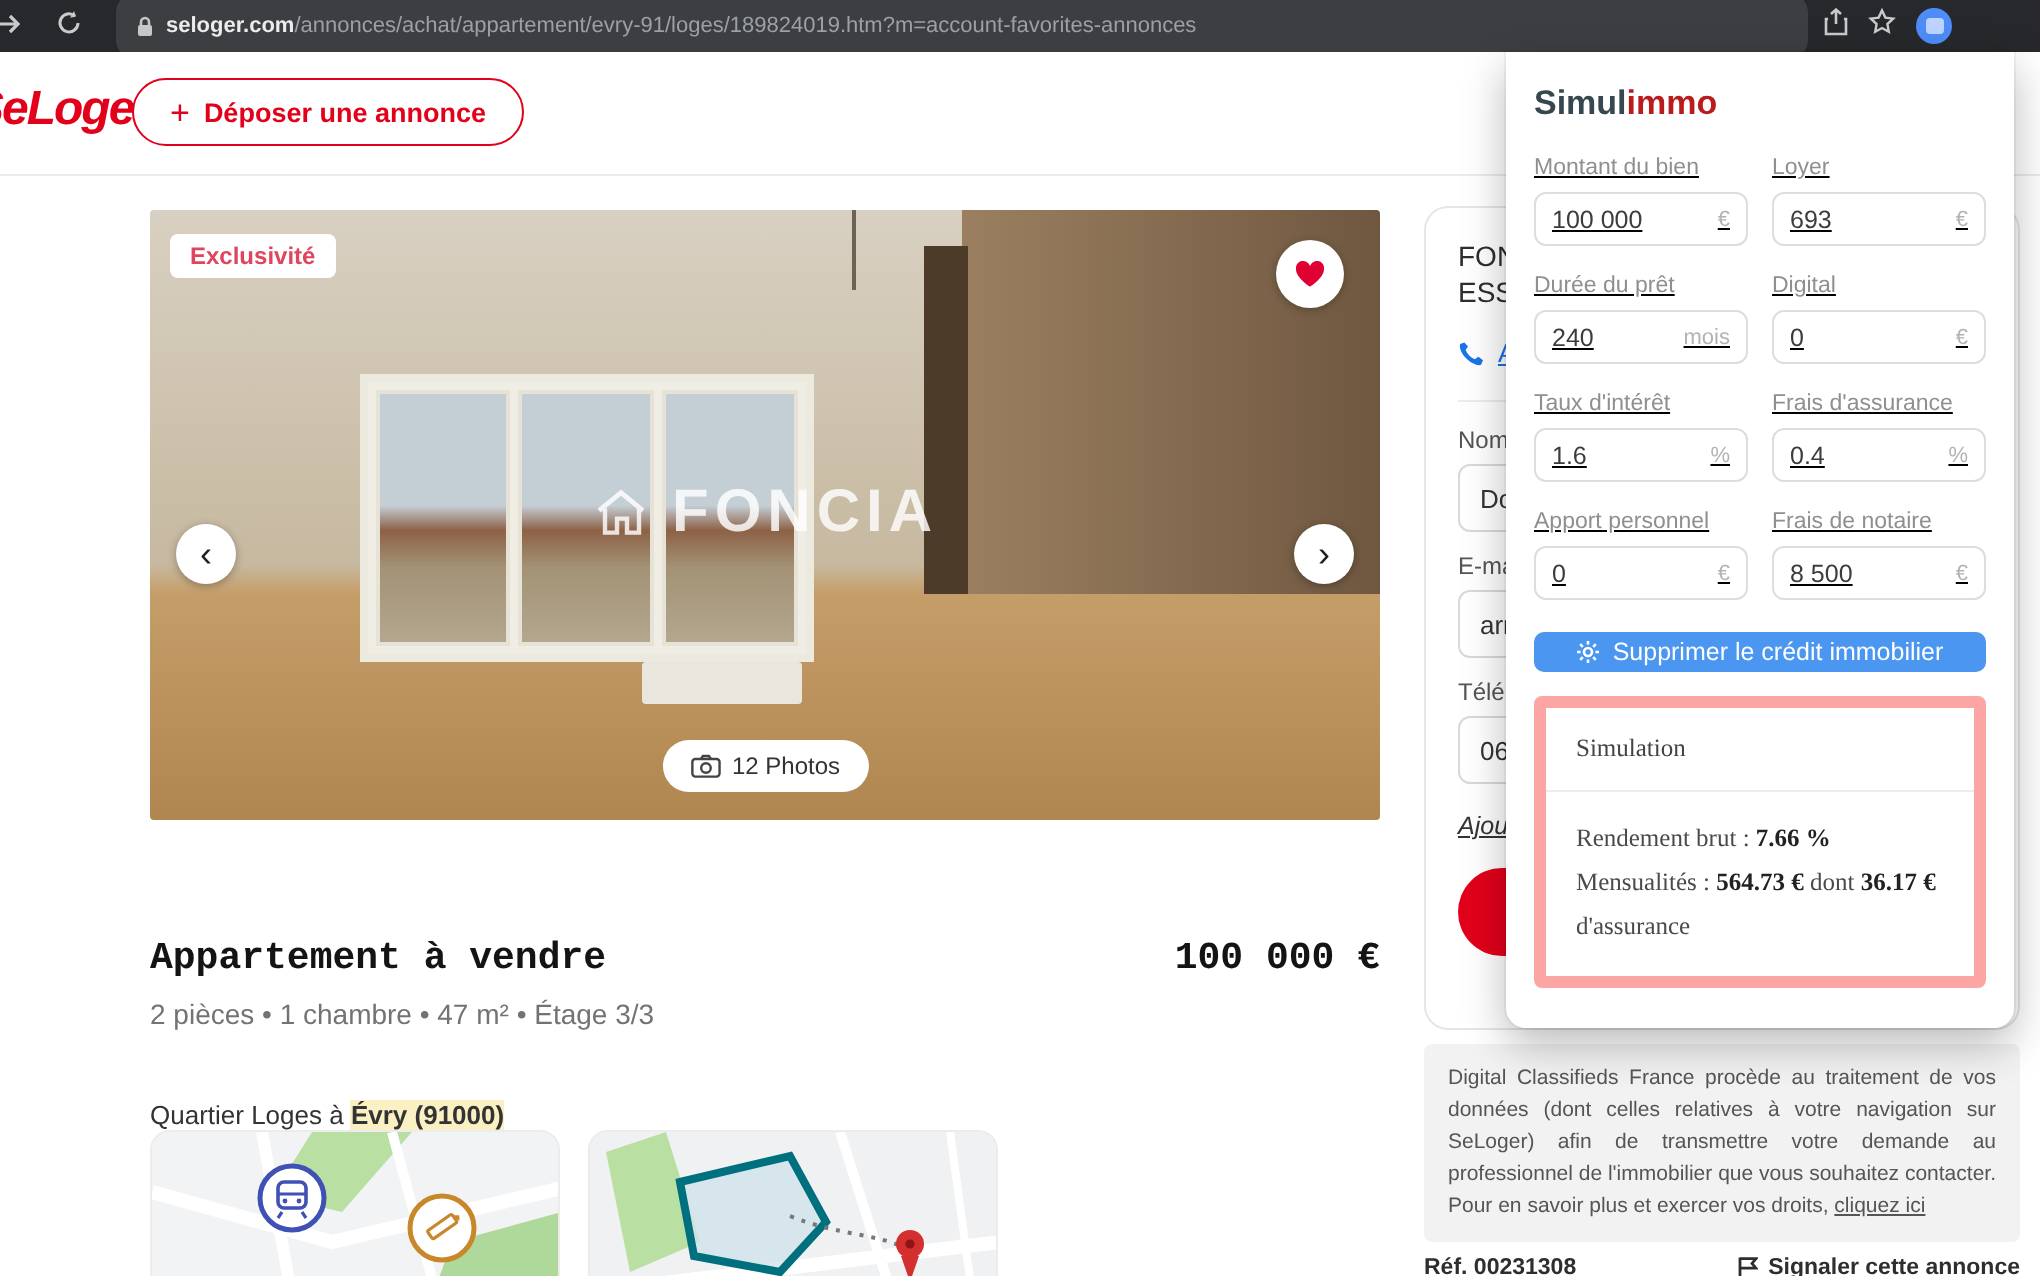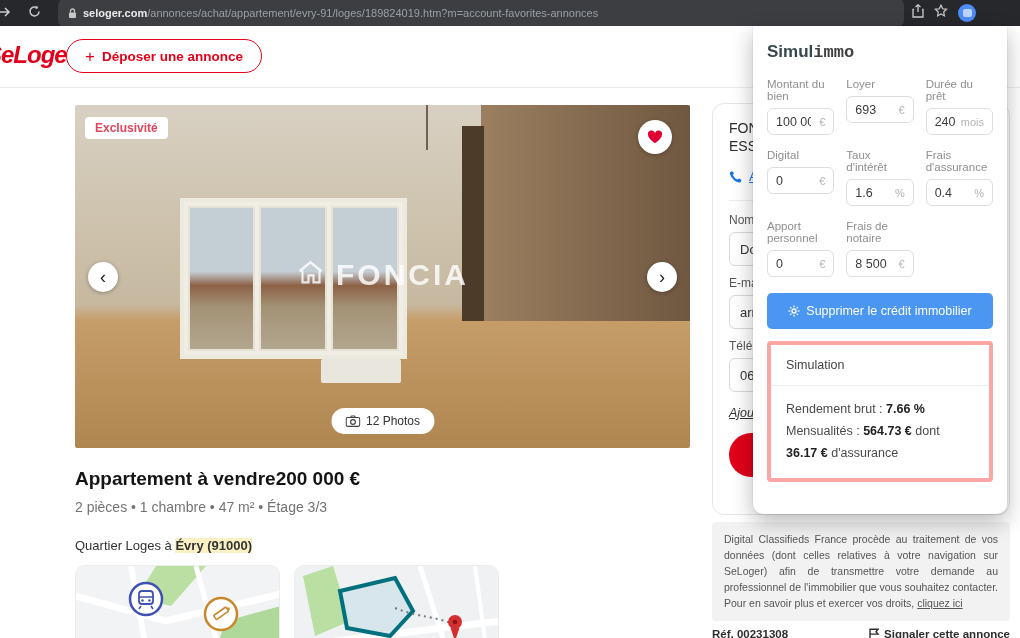--- a/index.html
+++ b/index.html
@@ -20,41 +20,41 @@
   .avatar { width:18px; height:18px; border-radius:50%; background:#4e8cf7; display:flex; align-items:center; justify-content:center; }
   .avatar i { display:block; width:9px; height:8px; background:#bcd4ff; border-radius:2px; }
 
   
   .site-header { position:absolute; left:0; top:26px; width:1020px; height:62px; background:#fff; border-bottom:1px solid #ebebeb; }
   .logo { position:absolute; left:-14px; top:15px; color:#e2001a; font-size:24px; font-weight:bold; font-style:italic; letter-spacing:-1px; }
   .deposer-btn { position:absolute; left:66px; top:13px; height:34px; border:1.5px solid #e2001a; border-radius:17px; background:#fff; color:#e2001a; font-size:13.5px; font-weight:bold; display:flex; align-items:center; gap:7px; padding:0 18px; cursor:pointer; font-family:inherit; }
   .deposer-btn .plus { font-size:17px; font-weight:normal; line-height:1; }
 
   
-  .photo { position:absolute; left:75px; top:105px; width:615px; height:343px; border-radius:2px; overflow:hidden; background:linear-gradient(180deg,#d8d0c2 0%,#ccc0aa 40%,#c7b9a0 58%,#c59d68 63%,#b08650 100%); }
+  .photo { position:absolute; left:75px; top:105px; width:615px; height:305px; border-radius:2px; overflow:hidden; background:linear-gradient(180deg,#d8d0c2 0%,#ccc0aa 40%,#c7b9a0 58%,#c59d68 63%,#b08650 100%); }
   .wall-right { position:absolute; right:0; top:0; width:34%; height:63%; background:linear-gradient(90deg,#9b7f60,#6f5740); }
   .doorway { position:absolute; right:33.5%; top:6%; width:22px; height:57%; background:#4d3b2a; }
   .window { position:absolute; left:17%; top:27%; width:37%; height:47%; background:#f0ede4; border:4px solid #eceadf; display:flex; gap:4px; padding:4px; }
   .pane { flex:1; background:linear-gradient(180deg,#c4ced5 0%,#c4ced5 45%,#8d6146 55%,#a39275 70%,#b3a78f 100%); border:2px solid #e6e3d6; }
   .radiator { position:absolute; left:40%; top:74%; width:13%; height:7%; background:#e9e7dd; border-radius:2px; }
   .wire { position:absolute; left:57%; top:0; width:2px; height:13%; background:#6e6254; }
   .badge-exclu { position:absolute; left:10px; top:12px; background:#fff; color:#e0455e; font-size:12px; font-weight:bold; padding:4px 10px; border-radius:4px; }
   .fav-btn { position:absolute; right:18px; top:15px; width:34px; height:34px; border-radius:50%; background:#fff; border:none; display:flex; align-items:center; justify-content:center; box-shadow:0 1px 4px rgba(0,0,0,.25); cursor:pointer; }
   .nav-circle { position:absolute; top:157px; width:30px; height:30px; border-radius:50%; background:#fff; border:none; box-shadow:0 1px 4px rgba(0,0,0,.3); font-size:18px; color:#222; display:flex; align-items:center; justify-content:center; cursor:pointer; font-family:inherit; }
   .nav-prev { left:13px; } .nav-next { right:13px; }
-  .watermark { position:absolute; left:50%; top:50%; transform:translate(-50%,-55%); display:flex; gap:6px; opacity:.82; }
+  .watermark { position:absolute; left:50%; top:50%; transform:translate(-50%,-55%); display:flex; align-items:center; gap:6px; opacity:.82; }
   .watermark span { color:#fff; font-size:30px; font-weight:bold; letter-spacing:3px; }
   .photos-pill { position:absolute; left:50%; bottom:14px; transform:translateX(-50%); background:#fff; border:none; border-radius:16px; padding:6px 14px; font-size:12px; color:#333; display:flex; align-items:center; gap:6px; cursor:pointer; font-family:inherit; }
 
   
-  .title-row { position:absolute; left:75px; top:468px; width:615px; display:flex; justify-content:flex-start; }
+  .title-row { position:absolute; left:75px; top:468px; width:615px; display:flex; justify-content:space-between;font-family:Liberation Mono, monospace; }
   .listing-title { font-size:19px; font-weight:bold; color:#141414; }
   .listing-price { font-size:19px; font-weight:bold; color:#141414; }
   .listing-details { position:absolute; left:75px; top:499px; font-size:14px; color:#737373; }
-  .district { position:absolute; left:75px; top:538px; font-size:13px; color:#333; }
+  .district { position:absolute; left:75px; top:550px; font-size:13px; color:#333; }
   .district b { background:#fbf0c4; font-weight:bold; }
 
   
   .maps { position:absolute; left:75px; top:565px; display:flex; gap:14px; }
   .map-card { width:205px; height:110px; border:1px solid #ececec; border-radius:10px; overflow:hidden; background:#f4f5f6; cursor:pointer; }
 
   
   .sidebar { position:absolute; left:712px; top:103px; width:298px; height:412px; border:1px solid #e6e6e6; border-radius:12px; background:#fff; padding:16px; }
   .agency { font-size:14px; color:#2e2e2e; width:90px; line-height:1.25; }
   .phone-link { display:flex; align-items:center; gap:6px; margin-top:14px; color:#1a73e8; font-size:13px; text-decoration:underline; cursor:pointer; }
@@ -64,28 +64,28 @@
   .add-msg { display:inline-block; margin-top:14px; font-size:12.5px; color:#333; text-decoration:underline; font-style:italic; cursor:pointer; }
   .send-btn { margin-top:12px; width:100%; height:44px; border:none; border-radius:22px; background:#e2001a; cursor:pointer; }
   .legal-box { position:absolute; left:712px; top:522px; width:298px; height:99px; background:#f2f2f2; border-radius:4px; padding:10px 12px; font-size:10.5px; line-height:1.52; color:#555; text-align:justify; }
   .legal-box a { color:#555; text-decoration:underline; cursor:pointer; }
   .ref-row { position:absolute; left:712px; top:628px; width:298px; display:flex; justify-content:space-between; font-size:11.5px; color:#2e2e2e; font-weight:bold; }
   .report { display:flex; gap:5px; align-items:center; cursor:pointer; }
 
   
   .popup { position:absolute; left:753px; top:26px; width:254px; height:488px; background:#fff; border-radius:0 0 10px 10px; box-shadow:0 8px 22px rgba(0,0,0,.28), 0 0 0 1px rgba(0,0,0,.04); padding:16px 14px 12px; z-index:5; }
   .popup-title { font-size:17px; font-weight:bold; color:#37474f; }
-  .popup-title em { font-style:normal; color:#404040;font-family:Liberation Mono, monospace; }
-  .sim-grid { display:grid; grid-template-columns:1fr 1fr 1fr; column-gap:12px; row-gap:14px; margin-top:16px; }
+  .popup-title em { font-style:normal; color:#b91c1c; }
+  .sim-grid { display:grid; grid-template-columns:1fr 1fr; column-gap:12px; row-gap:14px; margin-top:16px;text-decoration:underline; }
   .sim-label { font-size:11.5px; color:#8f8f8f; margin-bottom:6px; }
   .sim-input { height:27px; border:1px solid #ddd; border-radius:6px; display:flex; align-items:center; padding:0 8px; background:#fff; }
   .sim-input input { border:none; outline:none; width:70%; font-size:12.5px; color:#3c3c3c; font-family:inherit; background:transparent; }
   .sim-input .suffix { margin-left:auto; font-size:11px; color:#b3b3b3; }
-  .sim-btn { margin-top:16px; width:100%; height:36px; border:none; border-radius:5px; background:#4a96f0; color:#fff; font-size:12.5px; display:flex; align-items:center; justify-content:center; gap:6px; cursor:pointer; font-family:inherit; }
-  .sim-card { margin-top:12px; border:4px solid #fca5a5; border-radius:4px; }
+  .sim-btn { margin-top:16px; width:100%; height:20px; border:none; border-radius:5px; background:#4a96f0; color:#fff; font-size:12.5px; display:flex; align-items:center; justify-content:center; gap:6px; cursor:pointer; font-family:inherit; }
+  .sim-card { margin-top:12px; border:6px solid #fca5a5; border-radius:4px;font-family:Liberation Serif, serif; }
   .sim-card-head { padding:13px 15px; font-size:12.5px; color:#444; border-bottom:1px solid #ececec; }
   .sim-card-body { padding:13px 15px; font-size:12.5px; color:#4a4a4a; line-height:1.75; }
   .sim-card-body b { color:#222; }
 </style>
 </head>
 <body>
 
 <div class="stage">
 
   <div class="browser-bar">
@@ -166,21 +166,21 @@
           <rect x="0.7" y="2.5" width="13.6" height="8.8" rx="1.5" stroke="#444" stroke-width="1.2" fill="none"></rect>
           <path d="M5 2.5L6 1h3l1 1.5" stroke="#444" stroke-width="1.2" fill="none"></path>
           <circle cx="7.5" cy="7" r="2.4" stroke="#444" stroke-width="1.2" fill="none"></circle>
         </svg>
       <span>12 Photos</span>
     </button>
   </div>
 
   <div class="title-row">
     <div class="listing-title">Appartement à vendre</div>
-    <div class="listing-price">200 000 €</div>
+    <div class="listing-price">100 000 €</div>
   </div>
   <div class="listing-details">2 pièces • 1 chambre • 47 m² • Étage 3/3</div>
   <div class="district"><span>Quartier Loges à </span><b>Évry (91000)</b></div>
 
   <div class="maps">
     <div class="map-card">
       <svg width="205" height="110" viewBox="0 0 205 110">
         <rect width="205" height="110" fill="#f2f3f4"></rect>
         <polygon points="80,0 130,0 95,40 60,32" fill="#b9dfa3"></polygon>
         <polygon points="150,55 205,40 205,110 130,110" fill="#aed99a"></polygon>

